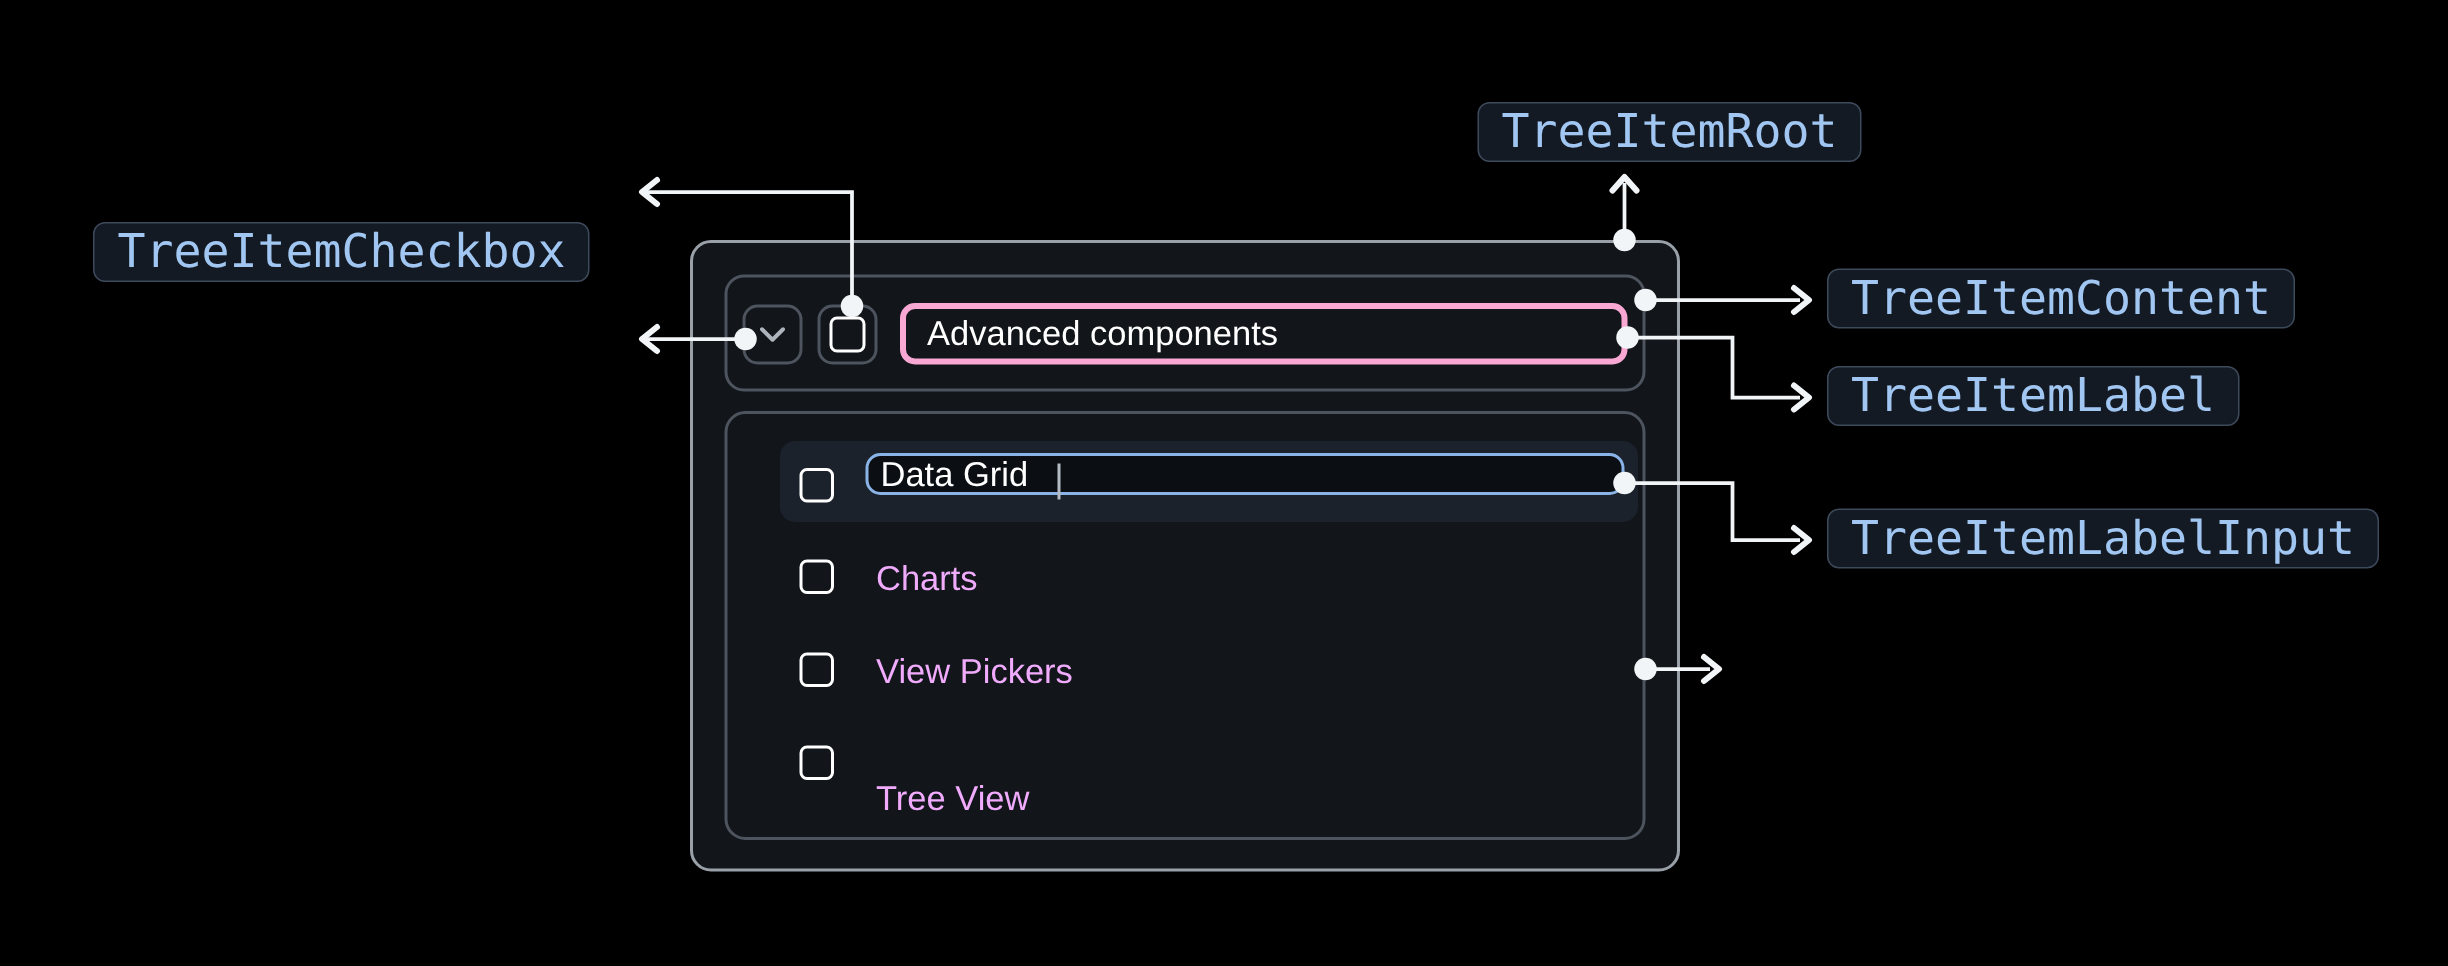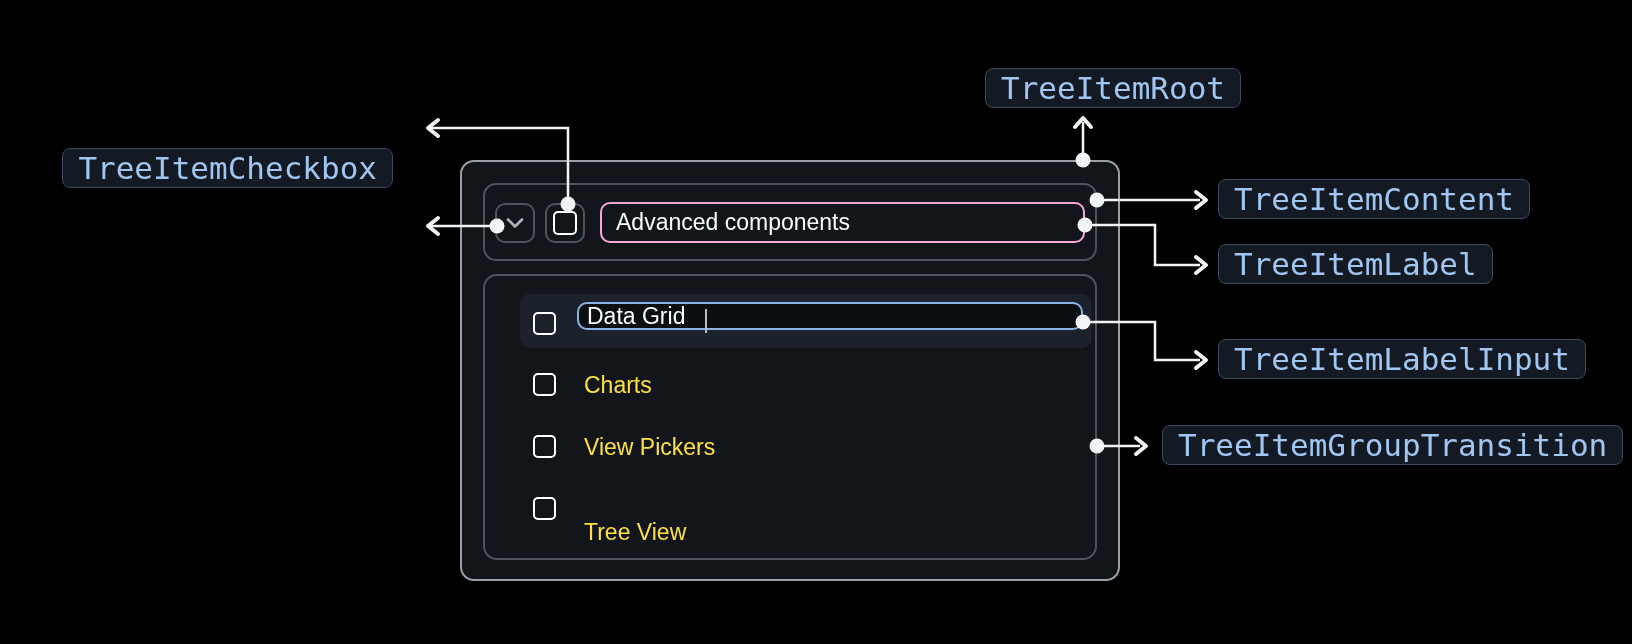--- a/index.html
+++ b/index.html
@@ -29,21 +29,21 @@
     position:absolute; left:545px; top:203px; width:40px; height:40px;
     border:2px solid #4d545e; border-radius:10px;
     display:flex; align-items:center; justify-content:center; cursor:pointer;
   }
   .cb {
     display:block; width:24px; height:24px;
     border:2.5px solid #ffffff; border-radius:5px; background:transparent;
   }
   .label-box {
     position:absolute; left:600px; top:202px; width:485px; height:41px;
-    border:2px solid #f9a8d4; border-radius:10px;
+    border:4px solid #f9a8d4; border-radius:10px;
     display:flex; align-items:center; padding-left:14px;
     color:#ffffff; font-size:23px;
   }
   .tree-group {
     position:absolute; left:483px; top:274px; width:614px; height:286px;
     border:2px solid #4d545e; border-radius:14px;
   }
   .row-editing {
     position:absolute; left:520px; top:294px; width:572px; height:54px;
     background:#1c222b; border-radius:10px; cursor:pointer;
@@ -61,21 +61,21 @@
     position:absolute; left:0; top:0; width:100%; height:100%;
     background:transparent; border:none; outline:none;
     color:#ffffff; font-size:23px; font-family:"Liberation Sans", sans-serif;
     padding:0 0 0 8px;
   }
   .caret {
     position:absolute; left:126px; top:5px; width:2px; height:24px;
     background:#b6bcc3;
   }
   .row-label {
-    position:absolute; left:584px; height:28px; color:#fde047; font-size:23px;
+    position:absolute; left:584px; height:28px; color:#f0abfc; font-size:23px;
     display:flex; align-items:center; cursor:pointer;
   }
   .rl2 { top:371px; }
   .rl3 { top:433px; }
   .rl4 { top:495px;margin-top:23px; }
 
   
   .badge {
     position:absolute; height:40px;
     display:flex; align-items:center; padding:16px 15px;
@@ -143,21 +143,20 @@
   <span class="cb cb-row cb-r4"></span>
   <div class="row-label rl4">
     <span>Tree View</span>
   </div>
 
   <div class="badge bg-root">TreeItemRoot</div>
   <div class="badge bg-checkbox">TreeItemCheckbox</div>
   <div class="badge bg-content">TreeItemContent</div>
   <div class="badge bg-label">TreeItemLabel</div>
   <div class="badge bg-labelinput">TreeItemLabelInput</div>
-  <div class="badge bg-grouptrans">TreeItemGroupTransition</div>
 
   <svg class="overlay" width="1632" height="644" viewBox="0 0 1632 644">
     <g>
       <path class="ln" d="M1083,158 V122"></path>
       <path class="head" d="M1075,127 L1083,118 L1091,127"></path>
       <circle class="dot" cx="1083" cy="160" r="7.5"></circle>
     </g>
     <g>
       <path class="ln" d="M568,203 V128 H430"></path>
       <path class="head" d="M438,120 L428,128 L438,136"></path>

